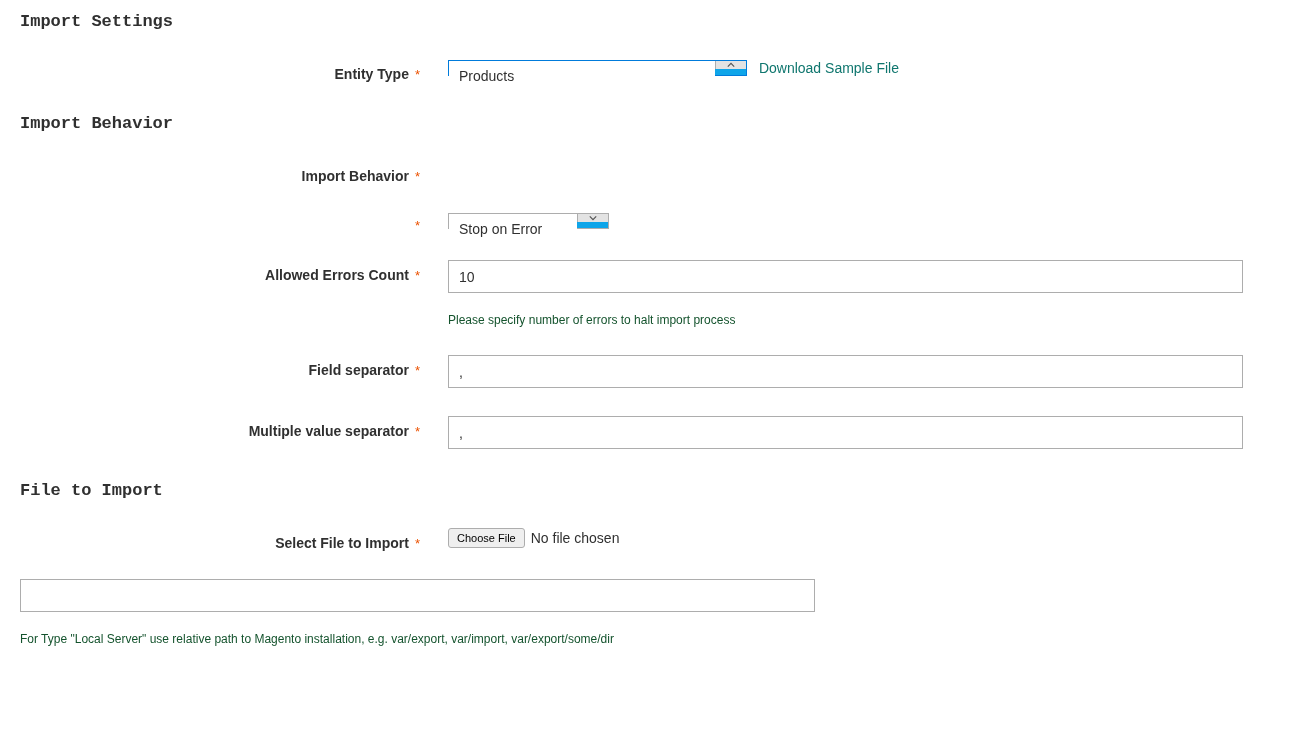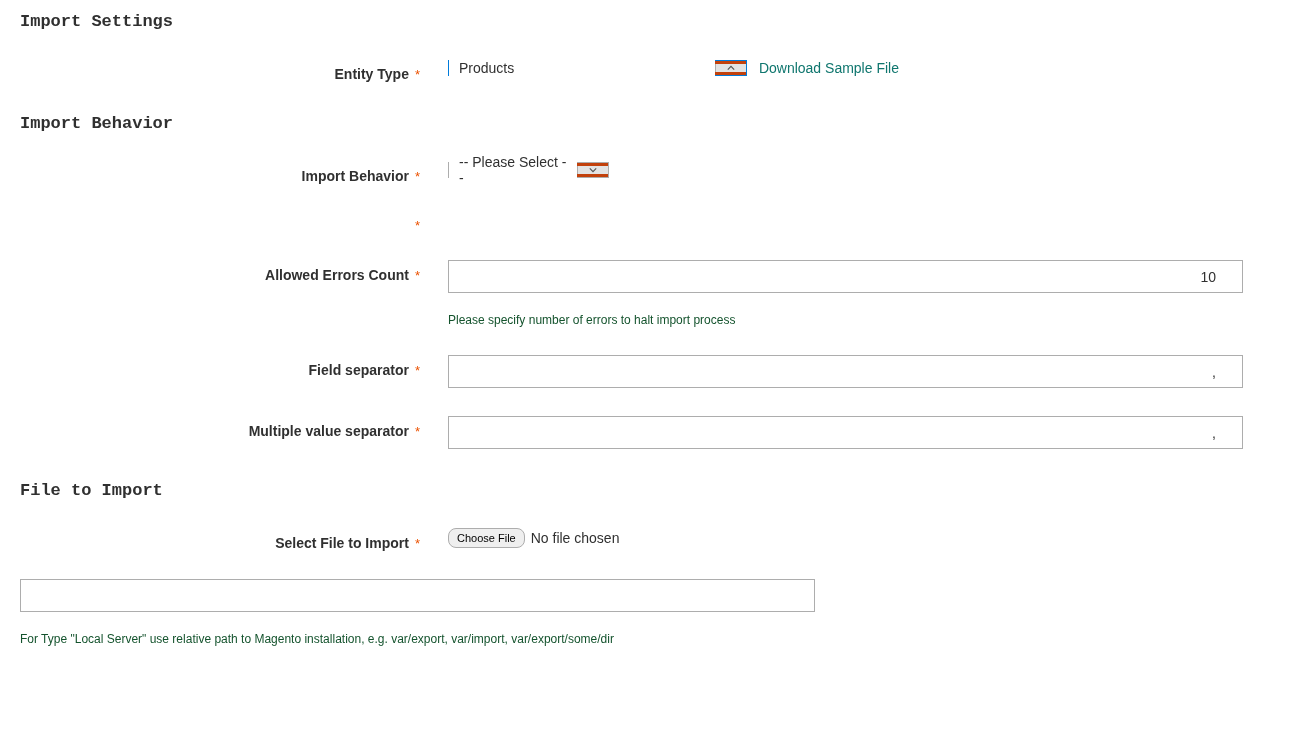--- a/index.html
+++ b/index.html
@@ -52,23 +52,23 @@
       margin-left: 6px;
       font-size: 13px;
       line-height: 1;
     }
     .field-control-col {
       flex: 1;
       max-width: 800px;
     }
     .select-wrap {
       display: inline-flex;
-      align-items: center;
+      align-items: flex-start;
       border: 1px solid #adadad;
-      background: #c2410c;
+      background: #0ea5e9;
       height: 16px;
       vertical-align: middle;
     }
     .select-wrap.highlighted {
       border-color: #007bdb;
     }
     .select-text {
       padding: 7px 10px;
       font-size: 14px;
       color: #303030;
@@ -106,41 +106,40 @@
       font-size: 14px;
       margin-left: 8px;
       vertical-align: middle;
       cursor: pointer;
     }
     .text-input {
       width: 100%;
       max-width: 795px;
       height: 33px;
       border: 1px solid #adadad;
-      padding: 6px 26px;
+      padding: 6px 10px;
       font-size: 14px;
       color: #303030;
       font-family: inherit;
-      text-align: right;
     }
     .field-note {
       font-size: 12px;
       color: #14532d;
       margin-top: 20px;
     }
     .file-control {
       display: flex;
       align-items: center;
       gap: 6px;
     }
     .file-button {
       font-size: 11px;
       padding: 3px 8px;
       border: 1px solid #adadad;
-      border-radius: 8px;
+      border-radius: 3px;
       background: #efefef;
       cursor: pointer;
       font-family: inherit;
     }
     .file-status {
       font-size: 14px;
       color: #303030;
     }
     .label-only-required {
       text-align: right;
@@ -172,39 +171,39 @@
 </div>
 
 <div class="section">
   <h2 class="section-title">Import Behavior</h2>
 
   <div class="field-row">
     <div class="field-label-col">
       <span class="field-label">Import Behavior</span>
       <span class="required-mark">*</span>
     </div>
-    <div class="field-control-col">
-      <div class="select-wrap behavior-select">
-        <span class="select-text">-- Please Select --</span>
+  </div>
+
+  <div class="field-row">
+    <div class="field-label-col label-only-required">
+      <span class="required-mark">*</span>
+    </div>
+    <div class="field-control-col">
+      <div class="select-wrap error-select">
+        <span class="select-text">Stop on Error</span>
         <button class="select-arrow-btn">
           <svg viewBox="0 0 10 10">
               <path d="M1 3 L5 7 L9 3" fill="none" stroke="#555" stroke-width="1.5"></path>
             </svg>
         </button>
       </div>
     </div>
   </div>
 
   <div class="field-row">
-    <div class="field-label-col label-only-required">
-      <span class="required-mark">*</span>
-    </div>
-  </div>
-
-  <div class="field-row">
     <div class="field-label-col">
       <span class="field-label">Allowed Errors Count</span>
       <span class="required-mark">*</span>
     </div>
     <div class="field-control-col">
       <input type="text" class="text-input" value="10" style="">
       <div class="field-note">Please specify number of errors to halt import process</div>
     </div>
   </div>
 

